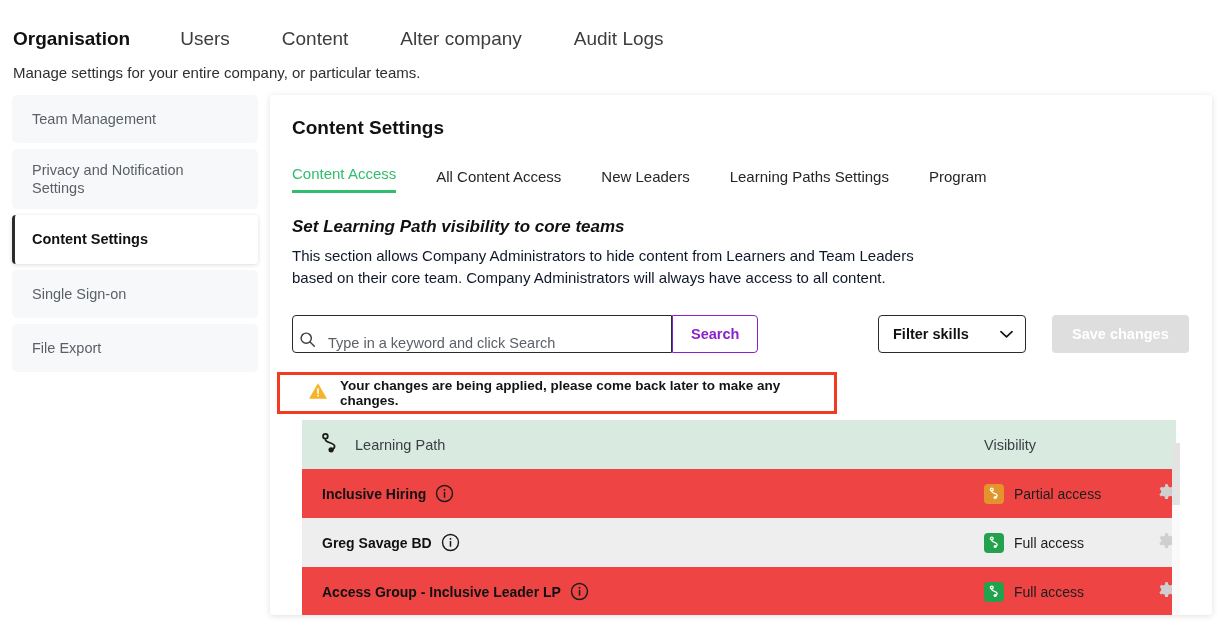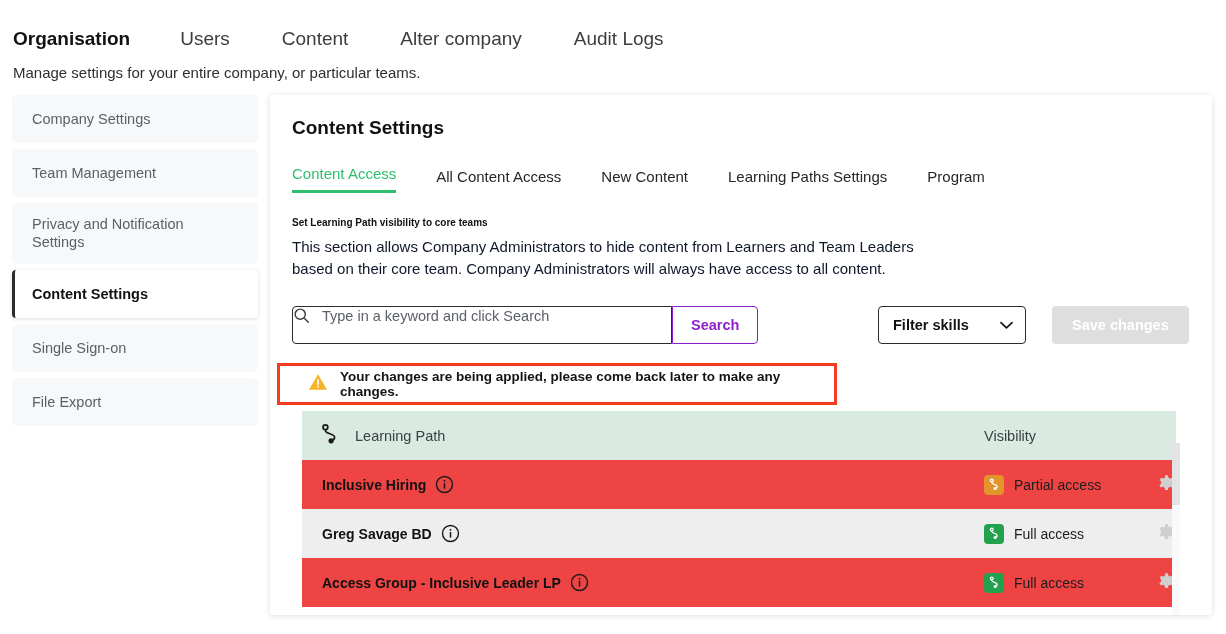--- a/index.html
+++ b/index.html
@@ -74,35 +74,35 @@
   }
   .card-title { font-size: 19px; font-weight: bold; padding: 0 0 0 22px; color:#111; }
 
   .tabs { display: flex; padding: 26px 0 0 22px; align-items: flex-end; }
   .tab {
     font-size: 15px; color: #262626; margin-right: 40px; padding-bottom: 8px;
     cursor: pointer; white-space: nowrap;
   }
   .tab.active { color: #2fbd6e; border-bottom: 3px solid #2fbd6e; }
 
-  .sec-head { padding: 24px 0 0 22px; font-size: 10px; font-weight: bold; color:#111;}
+  .sec-head { padding: 24px 0 0 22px; font-size: 17px; font-weight: bold; color:#111;font-style:italic;}
   .sec-desc {
     padding: 8px 0 0 22px; font-size: 15px; color: #0f172a;
     line-height: 1.48; max-width: 660px;
   }
 
   
   .controls {
     display: flex; align-items: center; padding: 26px 0 0 22px;
     position: relative;
   }
   .search-box {
     width: 380px; height: 38px; border: 1px solid #2b2b2b;
-    border-radius: 4px 0 0 4px; display: flex; align-items: flex-start;
-    padding-left: 0; background:#fff;
+    border-radius: 4px 0 0 4px; display: flex; align-items: flex-end;
+    padding-left: 6px; background:#fff;
   }
   .search-input {
     border: 0; outline: 0; font-size: 14.5px; color: #5c6068;
     font-family: "Liberation Sans", sans-serif; width: 320px;
     margin-left: 10px; background: transparent;
   }
   .search-input::placeholder { color: #5c6068; }
   .search-btn {
     height: 38px; padding: 0 18px; border: 1px solid #8c1fc9;
     border-left: 1px solid #8c1fc9;
@@ -177,23 +177,20 @@
     <div class="topnav-item">Alter company</div>
     <div class="topnav-item">Audit Logs</div>
   </div>
 
   <div class="subtitle">Manage settings for your entire company, or particular teams.</div>
 
   <div class="body-wrap">
 
     <div class="sidebar">
       <div class="side-item">
-        <span>Company Settings</span>
-      </div>
-      <div class="side-item">
         <span>Team Management</span>
       </div>
       <div class="side-item two-line">
         <span style="max-width:195px;display:block;">Privacy and Notification Settings</span>
       </div>
       <div class="side-item active">
         <span>Content Settings</span>
       </div>
       <div class="side-item">
         <span>Single Sign-on</span>
@@ -203,21 +200,21 @@
       </div>
     </div>
 
     <div class="card">
 
       <div class="card-title">Content Settings</div>
 
       <div class="tabs">
         <div class="tab active">Content Access</div>
         <div class="tab">All Content Access</div>
-        <div class="tab">New Content</div>
+        <div class="tab">New Leaders</div>
         <div class="tab">Learning Paths Settings</div>
         <div class="tab">Program</div>
       </div>
 
       <div class="sec-head">Set Learning Path visibility to core teams</div>
       <div class="sec-desc">This section allows Company Administrators to hide content from Learners and Team Leaders based on their core team. Company Administrators will always have access to all content.</div>
 
       <div class="controls">
         <div class="search-box">
           <span>

